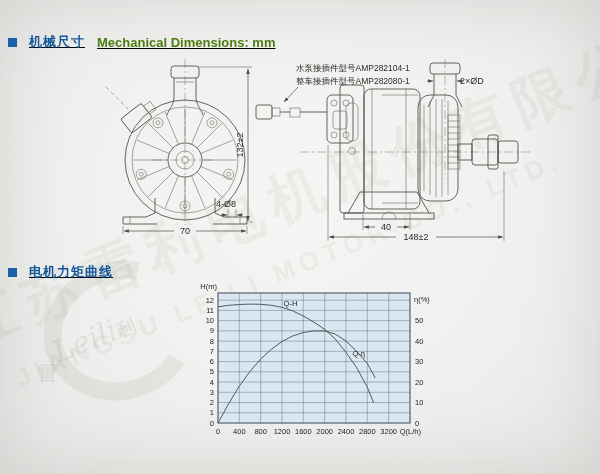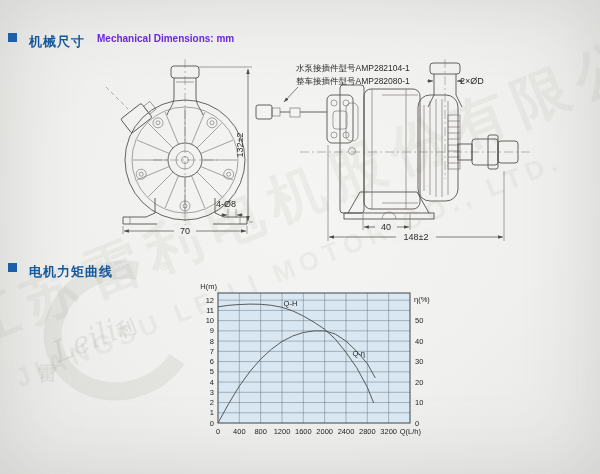--- a/index.html
+++ b/index.html
@@ -15,24 +15,24 @@
   .wm-rot{position:absolute;left:-50px;top:295px;transform:rotate(-22deg);transform-origin:0 0;white-space:nowrap;}
   .wm-zh{font-size:56px;letter-spacing:10px;font-weight:700;color:rgba(70,70,60,.055);}
   .wm-en{font-size:26px;letter-spacing:6px;font-weight:600;margin-top:12px;margin-left:30px;color:rgba(70,70,60,.055);}
   .wm-logo{position:absolute;left:8px;top:258px;}
   .wm-logo path{stroke:rgba(70,70,60,.075);fill:none;}
   .wm-logo text{fill:rgba(70,70,60,.09);}
   .wm-script{font-family:"DejaVu Serif",serif;font-style:italic;font-size:30px;}
   .wm-cn{font-size:19px;font-weight:700;}
   .wm-reg{font-size:11px;}
   
-  .sec{position:absolute;left:8px;display:flex;gap:12px;}
+  .sec{position:absolute;left:8px;display:flex;align-items:center;gap:12px;text-decoration:underline;}
   .sec .bullet{width:9px;height:9px;background:#1d5fa6;flex:0 0 auto;}
   .sec .zh{font-size:13px;font-weight:700;color:#14589c;letter-spacing:1px;}
-  .sec .en{font-size:10px;font-weight:600;color:#6d28d9;}
+  .sec .en{font-size:13px;font-weight:600;color:#4d7c0f;}
   #sec-mech{top:33px;}
   #sec-torque{top:263px;}
   
   #mech-drawings{position:absolute;left:60px;top:55px;}
   #mech-drawings .ln{stroke:#55534f;stroke-width:.9;fill:none;}
   #mech-drawings .thin{stroke:#6b6965;stroke-width:.6;fill:none;}
   #mech-drawings .cl{stroke:#8a8a86;stroke-width:.6;fill:none;stroke-dasharray:9 3 2 3;}
   #mech-drawings .dim{stroke:#4a4a46;stroke-width:.7;fill:none;}
   #mech-drawings .dash{stroke:#7a7a76;stroke-width:.6;fill:none;stroke-dasharray:4 3;}
   #mech-drawings text{fill:#2b2b28;font-family:"Liberation Sans",sans-serif;font-size:9px;}

